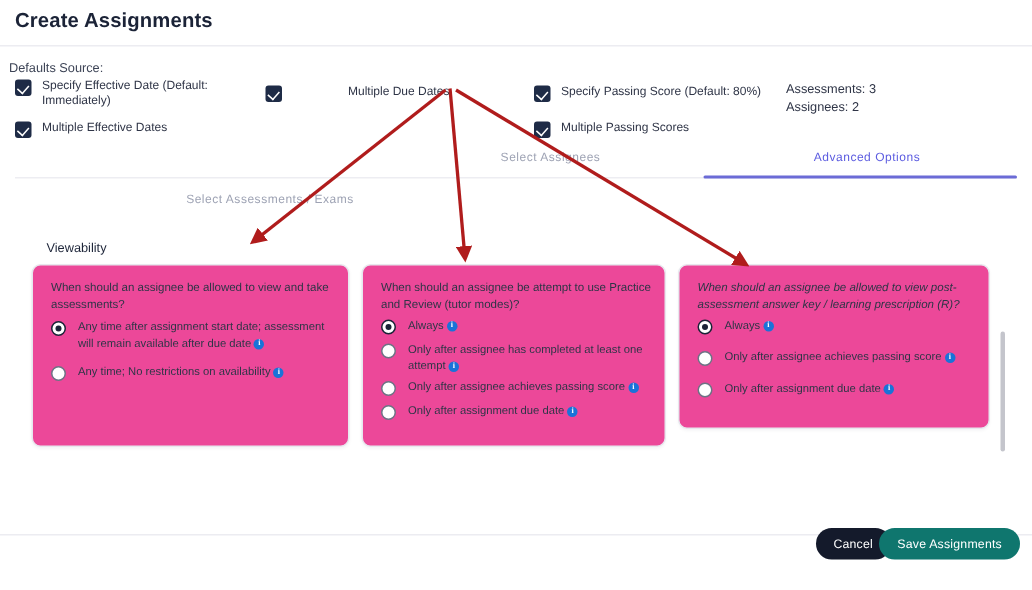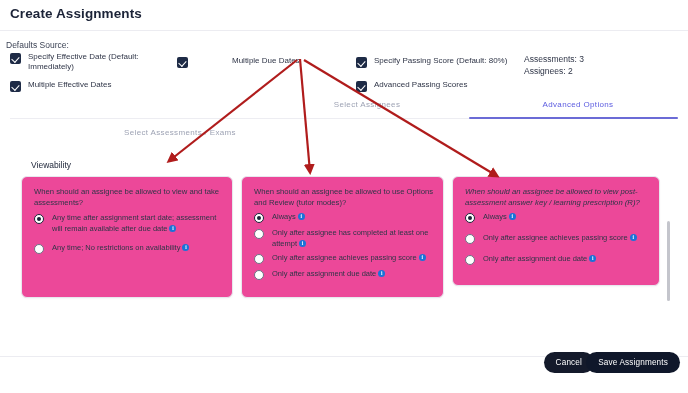--- a/index.html
+++ b/index.html
@@ -199,21 +199,21 @@
     border: none;
     border-radius: 11px;
     font-family: "Liberation Sans", sans-serif;
     font-size: 8.2px;
     color: #ffffff;
     cursor: pointer;
     padding: 0 12px;
     letter-spacing: .15px;
   }
   .btn-cancel { right: 94px; background: #141a2b; }
-  .btn-save   { right: 8px;  background: #0f172a; }
+  .btn-save   { right: 8px;  background: #0f766e; }
 
   
   .annot {
     position: absolute;
     left: 0; top: 0;
     width: 688px; height: 393px;
     pointer-events: none;
   }
 </style>
 </head>
@@ -240,21 +240,21 @@
     <span class="cb"></span>
     <span class="cb-label">Multiple Due Dates</span>
   </div>
 
   <div class="cb-row" style="left:356px; top:56px; width:160px;">
     <span class="cb"></span>
     <span class="cb-label">Specify Passing Score (Default: 80%)</span>
   </div>
   <div class="cb-row" style="left:356px; top:80px; width:160px;">
     <span class="cb"></span>
-    <span class="cb-label">Advanced Passing Scores</span>
+    <span class="cb-label">Multiple Passing Scores</span>
   </div>
 
   <div class="stat" style="left:524px; top:54px;">Assessments: 3</div>
   <div class="stat" style="left:524px; top:66px;">Assignees: 2</div>
 
   <div class="tabs">
     <div class="tab" style="left:80px; width:200px;margin-top:28px;">Select Assessments / Exams</div>
     <div class="tab" style="left:287px; width:160px;">Select Assignees</div>
     <div class="tab active" style="left:478px; width:200px;">Advanced Options</div>
     <div class="tabs-rule"></div>
@@ -269,21 +269,21 @@
       <span class="radio checked"></span>
       <span class="opt-label"><span>Any time after assignment start date; assessment will remain available after due date</span><span class="info">i</span></span>
     </div>
     <div class="opt" style="top:66px; width:192px;">
       <span class="radio"></span>
       <span class="opt-label"><span>Any time; No restrictions on availability</span><span class="info">i</span></span>
     </div>
   </div>
 
   <div class="card" style="left:241px; width:203px; height:122px;">
-    <div class="card-q" style="width:180px;">When should an assignee be allowed to use Options and Review (tutor modes)?</div>
+    <div class="card-q" style="width:180px;">When should an assignee be attempt to use Practice and Review (tutor modes)?</div>
     <div class="opt" style="top:35px; width:182px;">
       <span class="radio checked"></span>
       <span class="opt-label"><span>Always</span><span class="info">i</span></span>
     </div>
     <div class="opt" style="top:51px; width:182px;">
       <span class="radio"></span>
       <span class="opt-label"><span>Only after assignee has completed at least one attempt</span><span class="info">i</span></span>
     </div>
     <div class="opt" style="top:76px; width:182px;">
       <span class="radio"></span>

